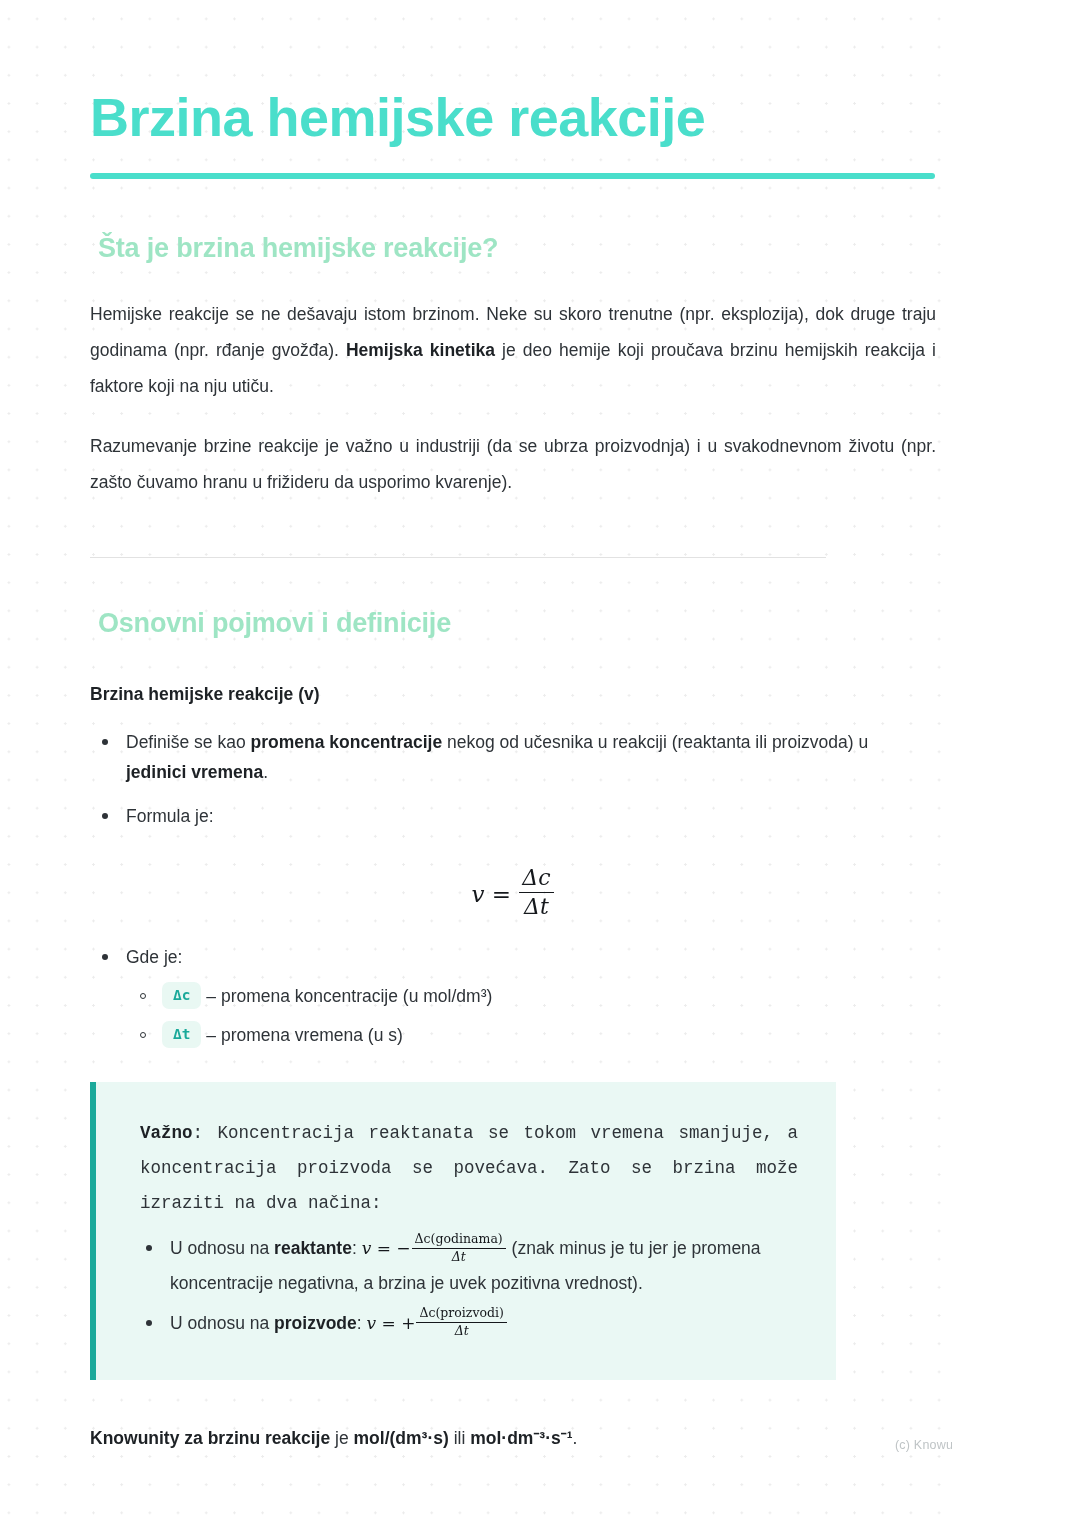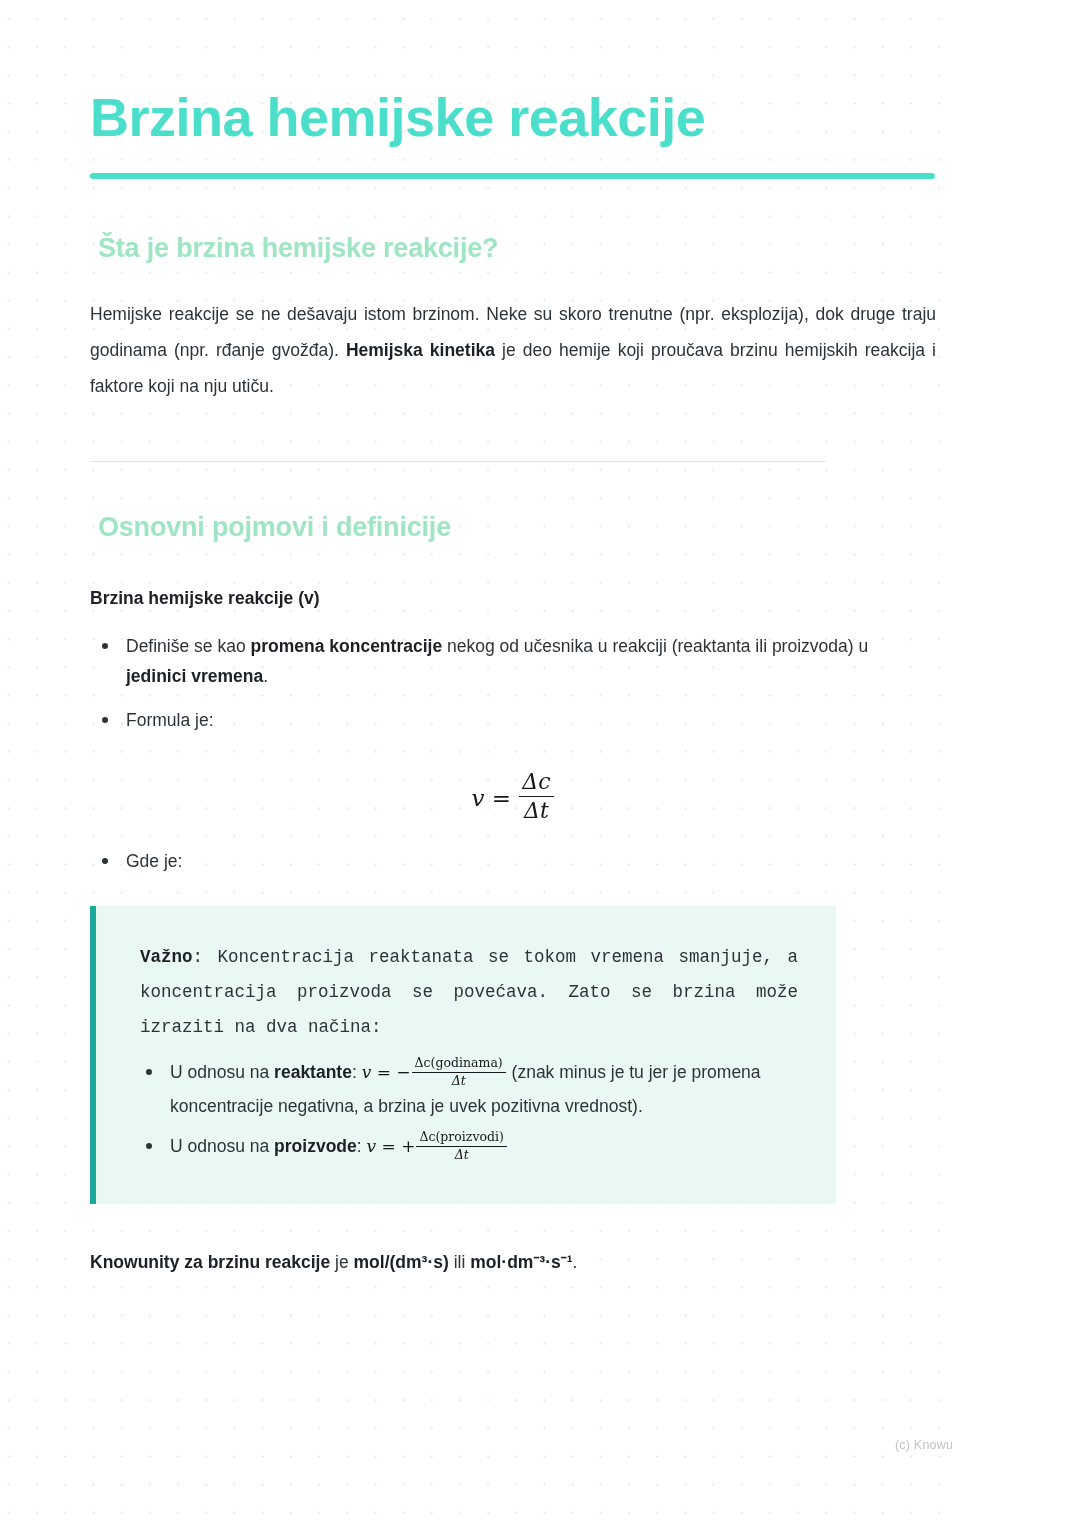--- a/index.html
+++ b/index.html
@@ -276,20 +276,23 @@
 
     <h1 class="doc-title">Brzina hemijske reakcije</h1>
     <div class="title-rule"></div>
 
     <h2 class="section-heading h-first">Šta je brzina hemijske reakcije?</h2>
 
     <p class="body first">
       <span>Hemijske reakcije se ne dešavaju istom brzinom. Neke su skoro trenutne (npr. eksplozija), dok druge traju godinama (npr. rđanje gvožđa). </span><b>Hemijska kinetika</b><span> je deo hemije koji proučava brzinu hemijskih reakcija i faktore koji na nju utiču.</span>
     </p>
 
+    <p class="body gap">
+      <span>Razumevanje brzine reakcije je važno u industriji (da se ubrza proizvodnja) i u svakodnevnom životu (npr. zašto čuvamo hranu u frižideru da usporimo kvarenje).</span>
+    </p>
 
     <div class="divider"></div>
 
     <h2 class="section-heading h-second">Osnovni pojmovi i definicije</h2>
 
     <div class="sub-label">Brzina hemijske reakcije (v)</div>
 
     <ul class="lvl1">
       <li>
         <span>Definiše se kao </span><b>promena koncentracije</b><span> nekog od učesnika u reakciji (reaktanta ili proizvoda) u </span><b>jedinici vremena</b><span>.</span>
@@ -304,20 +307,30 @@
       <span>=</span>
       <span class="frac">
         <span class="num var">Δc</span>
         <span class="den var">Δt</span>
       </span>
     </div>
 
     <ul class="lvl1">
       <li>
         <span>Gde je:</span>
+        <ul class="lvl2">
+          <li>
+            <span class="chip">Δc</span>
+            <span>– promena koncentracije (u mol/dm³)</span>
+          </li>
+          <li>
+            <span class="chip">Δt</span>
+            <span>– promena vremena (u s)</span>
+          </li>
+        </ul>
       </li>
     </ul>
 
     <div class="callout">
       <p>
         <b>Važno</b><span>:</span><span> Koncentracija reaktanata se tokom vremena smanjuje, a koncentracija proizvoda se povećava. Zato se brzina može izraziti na dva načina:</span>
       </p>
 
       <ul class="lvl1">
         <li>

